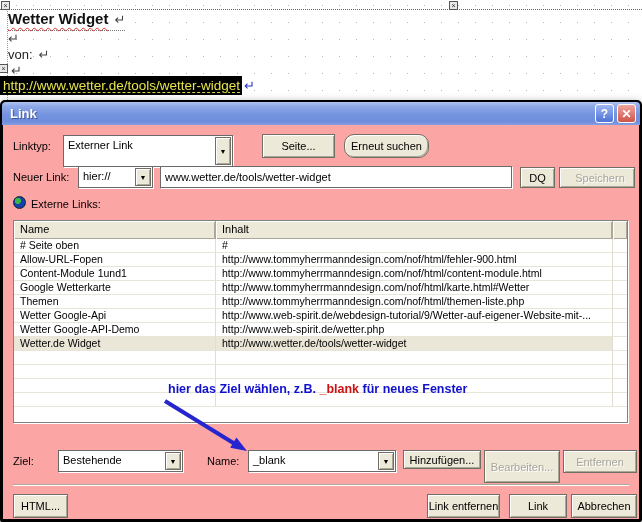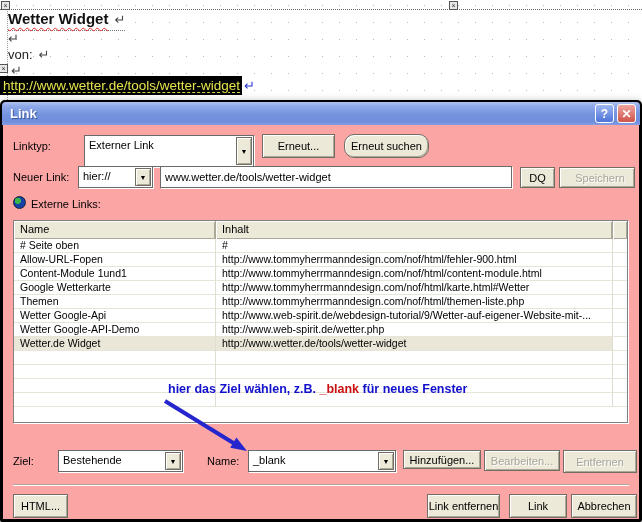--- a/index.html
+++ b/index.html
@@ -117,25 +117,25 @@
       <span class="title-text">Link</span>
       <div class="tb-btns">
         <div class="tb-btn tb-help">?</div>
         <div class="tb-btn tb-close">✕</div>
       </div>
     </div>
 
     <div class="content">
 
       <span class="lbl" style="left:10px; top:15px;">Linktyp:</span>
-      <div class="combo sunken" style="left:81px; top:10px; width:170px; height:32px;">
+      <div class="combo sunken" style="left:60px; top:10px; width:170px; height:32px;">
         <span class="combo-text">Externer Link</span>
         <div class="arrowbtn">▼</div>
       </div>
-      <div class="btn3d" style="left:259px; top:9px; width:73px; height:24px;">Erneut...</div>
+      <div class="btn3d" style="left:259px; top:9px; width:73px; height:24px;">Seite...</div>
       <div class="btn3d" style="left:341px; top:9px; width:85px; height:24px;border-radius:10px;">Erneut suchen</div>
 
       <span class="lbl" style="left:10px; top:46px;">Neuer Link:</span>
       <div class="combo sunken" style="left:75px; top:41px; width:75px; height:22px;">
         <span class="combo-text">hier://</span>
         <div class="arrowbtn">▼</div>
       </div>
       <input class="textfield sunken" style="left: 157px; top: 41px; width: 352px; height: 22px;" value="www.wetter.de/tools/wetter-widget">
       <div class="btn3d" style="left:517px; top:42px; width:35px; height:21px;">DQ</div>
       <div class="btn3d disabled" style="left:556px; top:42px; width:76px; height:21px;padding-left:6px;">Speichern</div>
@@ -223,21 +223,21 @@
       <div class="combo sunken" style="left:55px; top:325px; width:125px; height:22px;">
         <span class="combo-text">Bestehende</span>
         <div class="arrowbtn">▼</div>
       </div>
       <span class="lbl" style="left:204px; top:330px;">Name:</span>
       <div class="combo sunken" style="left:245px; top:325px; width:148px; height:22px;">
         <span class="combo-text">_blank</span>
         <div class="arrowbtn">▼</div>
       </div>
       <div class="btn3d" style="left:400px; top:325px; width:78px; height:19px;">Hinzufügen...</div>
-      <div class="btn3d disabled" style="left:481px; top:325px; width:76px; height:21px;">Bearbeiten...</div>
+      <div class="btn3d disabled" style="left:481px; top:325px; width:76px; height:33px;">Bearbeiten...</div>
       <div class="btn3d disabled" style="left:560px; top:325px; width:74px; height:23px;">Entfernen</div>
 
       <div class="separator"></div>
 
       <div class="btn3d" style="left:10px; top:369px; width:55px; height:24px;">HTML...</div>
       <div class="btn3d" style="left:424px; top:369px; width:73px; height:24px;">Link entfernen</div>
       <div class="btn3d" style="left:506px; top:369px; width:58px; height:24px;">Link</div>
       <div class="btn3d" style="left:568px; top:369px; width:66px; height:24px;">Abbrechen</div>
     </div>
   </div>

